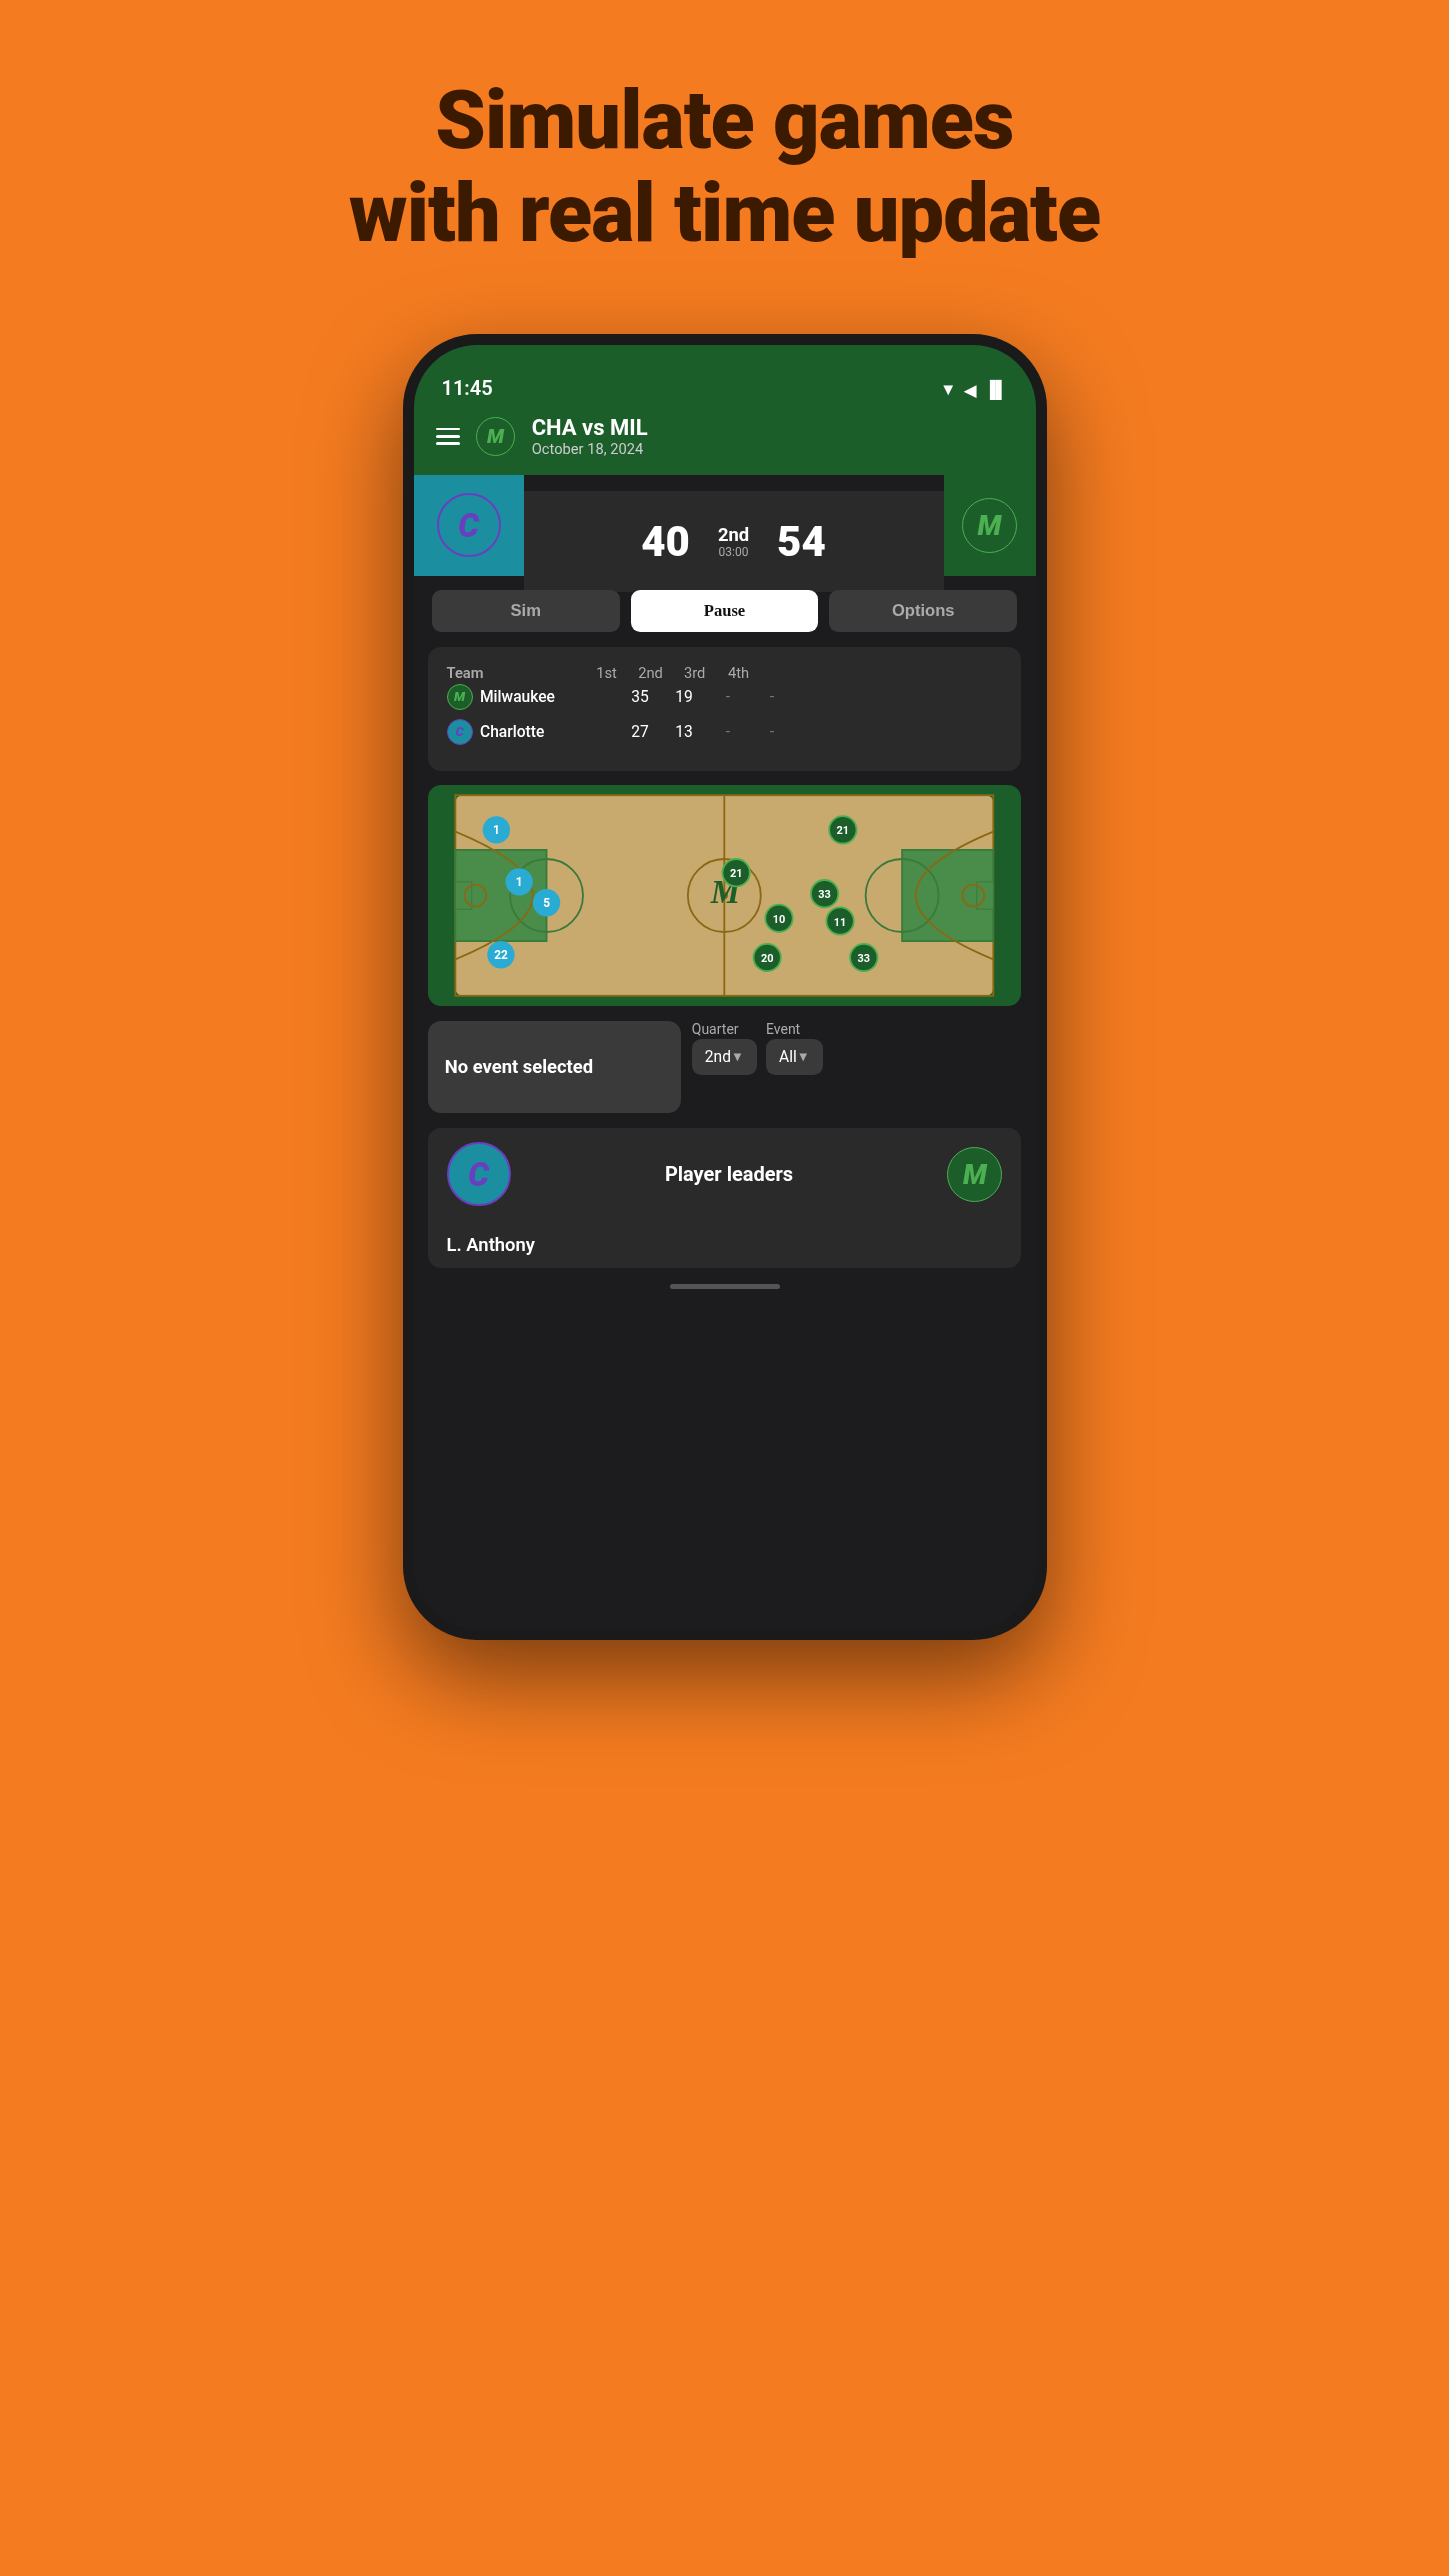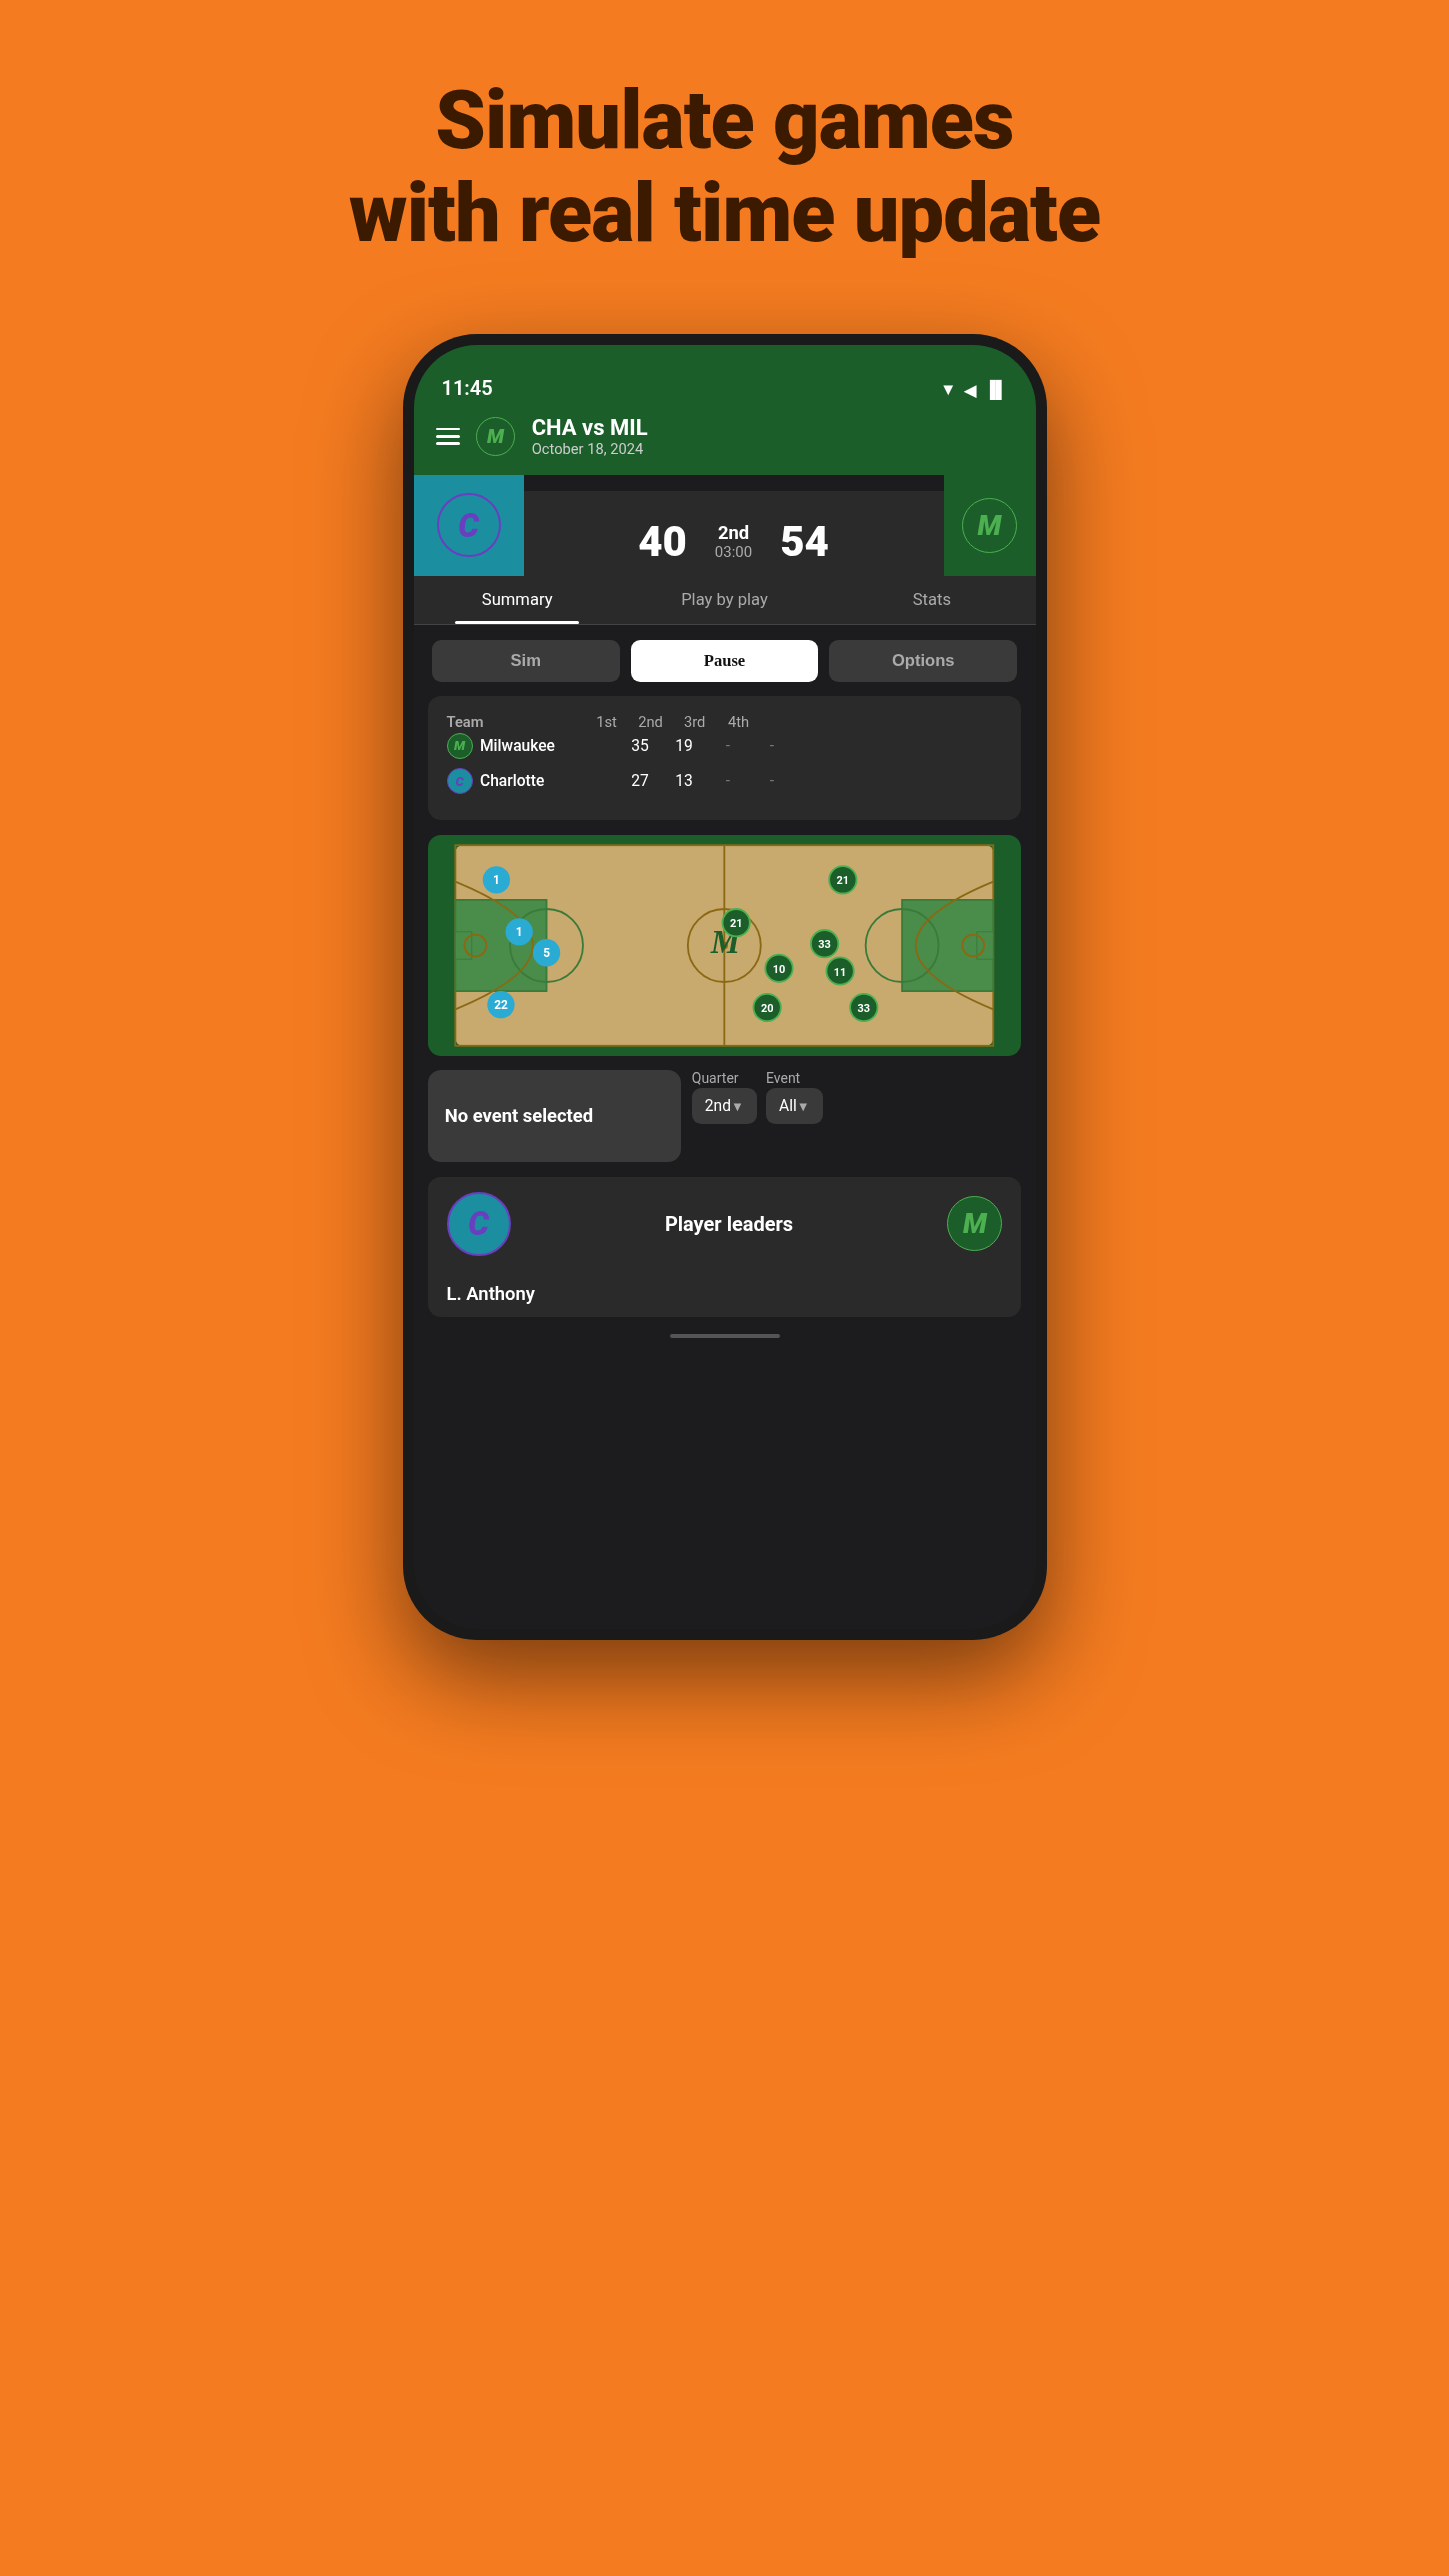--- a/index.html
+++ b/index.html
@@ -182,21 +182,21 @@
     .score-middle {
       text-align: center;
     }
     .score-quarter {
       color: white;
       font-size: 18.4px;
       font-weight: 700;
     }
     .score-time {
       color: #aaa;
-      font-size: 15px;
+      font-size: 12px;
     }
     .score-right {
       font-size: 42px;
       font-weight: 900;
       color: white;
       margin-left: 28px;
     }
     .team-right-bg {
       background: #1B5E2A;
       width: 92px;
@@ -494,25 +494,20 @@
             <div class="score-quarter">2nd</div>
             <div class="score-time">03:00</div>
           </div>
           <div class="score-right">54</div>
         </div>
         <div class="team-right-bg">
           <div class="team-m-logo-score">M</div>
         </div>
       </div>
 
-      <div class="tabs">
-        <div class="tab active">Summary</div>
-        <div class="tab">Play by play</div>
-        <div class="tab">Stats</div>
-      </div>
 
       <div class="content">
 
         <div class="sim-controls">
           <button class="btn-sim btn-gray">Sim</button>
           <button class="btn-sim btn-white">Pause</button>
           <button class="btn-sim btn-gray">Options</button>
         </div>
 
         <div class="score-table">

